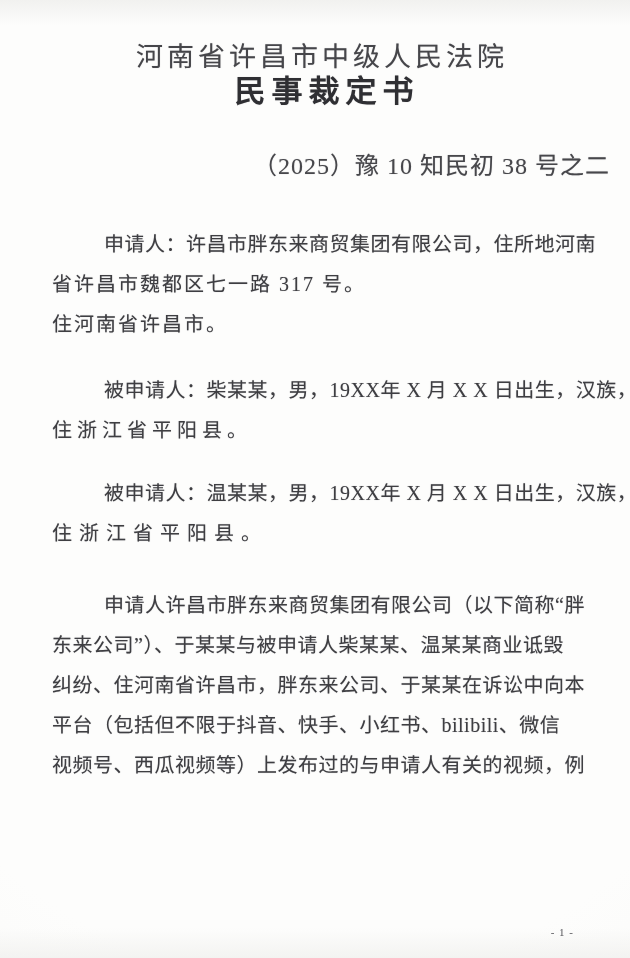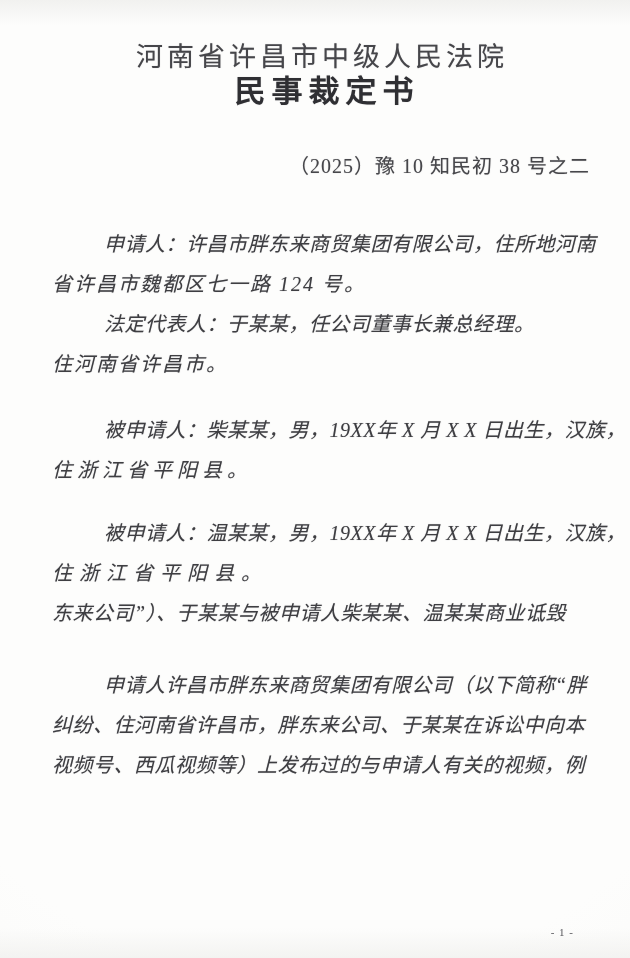--- a/index.html
+++ b/index.html
@@ -39,32 +39,31 @@
     letter-spacing: 6px;
     font-weight: 700;
     color: #2f2f33;
     text-shadow: 0 0 1px rgba(50,50,55,0.3);
     padding-left: 24px;
   }
   .case-number {
     margin-top: 42px;
     line-height: 28px;
     text-align: right;
-    padding-right: 40px;
-    font-size: 20px;
+    padding-right: 20px;
+    font-size: 24px;
     letter-spacing: 1px;
     color: #47474b;
     text-shadow: 0 0 1px rgba(80,80,85,0.4);
   }
   .doc-body {
     margin: 44px 48px 0 52px;
     font-size: 20px;
     line-height: 40px;
     text-shadow: 0 0 1px rgba(75,75,80,0.4);
-    font-style: italic;
   }
   .ln {
     white-space: nowrap;
     letter-spacing: 0.5px;
   }
   .indent { text-indent: 52px; }
   .sp-sm { letter-spacing: 2px; }
   .sp-md { letter-spacing: 5px; }
   .sp-lg { letter-spacing: 7px; }
   .gap-a { margin-top: 26px; }
@@ -86,28 +85,28 @@
 
   <div class="header">
     <div class="court-name">河南省许昌市中级人民法院</div>
     <div class="doc-title">民事裁定书</div>
   </div>
 
   <div class="case-number">（2025）豫 10 知民初 38 号之二</div>
 
   <div class="doc-body">
     <div class="ln indent">申请人：许昌市胖东来商贸集团有限公司，住所地河南</div>
-    <div class="ln sp-sm">省许昌市魏都区七一路 124 号。</div>
-    <div class="ln indent">法定代表人：于某某，任公司董事长兼总经理。</div>
+    <div class="ln sp-sm">省许昌市魏都区七一路 317 号。</div>
     <div class="ln sp-sm">住河南省许昌市。</div>
     <div class="ln indent gap-a">被申请人：柴某某，男，19XX年 X 月 X X 日出生，汉族，</div>
     <div class="ln sp-md">住浙江省平阳县。</div>
     <div class="ln indent gap-b">被申请人：温某某，男，19XX年 X 月 X X 日出生，汉族，</div>
     <div class="ln sp-lg">住浙江省平阳县。</div>
+    <div class="ln indent gap-c">申请人许昌市胖东来商贸集团有限公司（以下简称“胖</div>
     <div class="ln">东来公司”）、于某某与被申请人柴某某、温某某商业诋毁</div>
-    <div class="ln indent gap-c">申请人许昌市胖东来商贸集团有限公司（以下简称“胖</div>
     <div class="ln">纠纷、住河南省许昌市，胖东来公司、于某某在诉讼中向本</div>
+    <div class="ln">平台（包括但不限于抖音、快手、小红书、bilibili、微信</div>
     <div class="ln">视频号、西瓜视频等）上发布过的与申请人有关的视频，例</div>
   </div>
 
   <div class="page-number">- 1 -</div>
 
 </div>
 
 </body></html>

